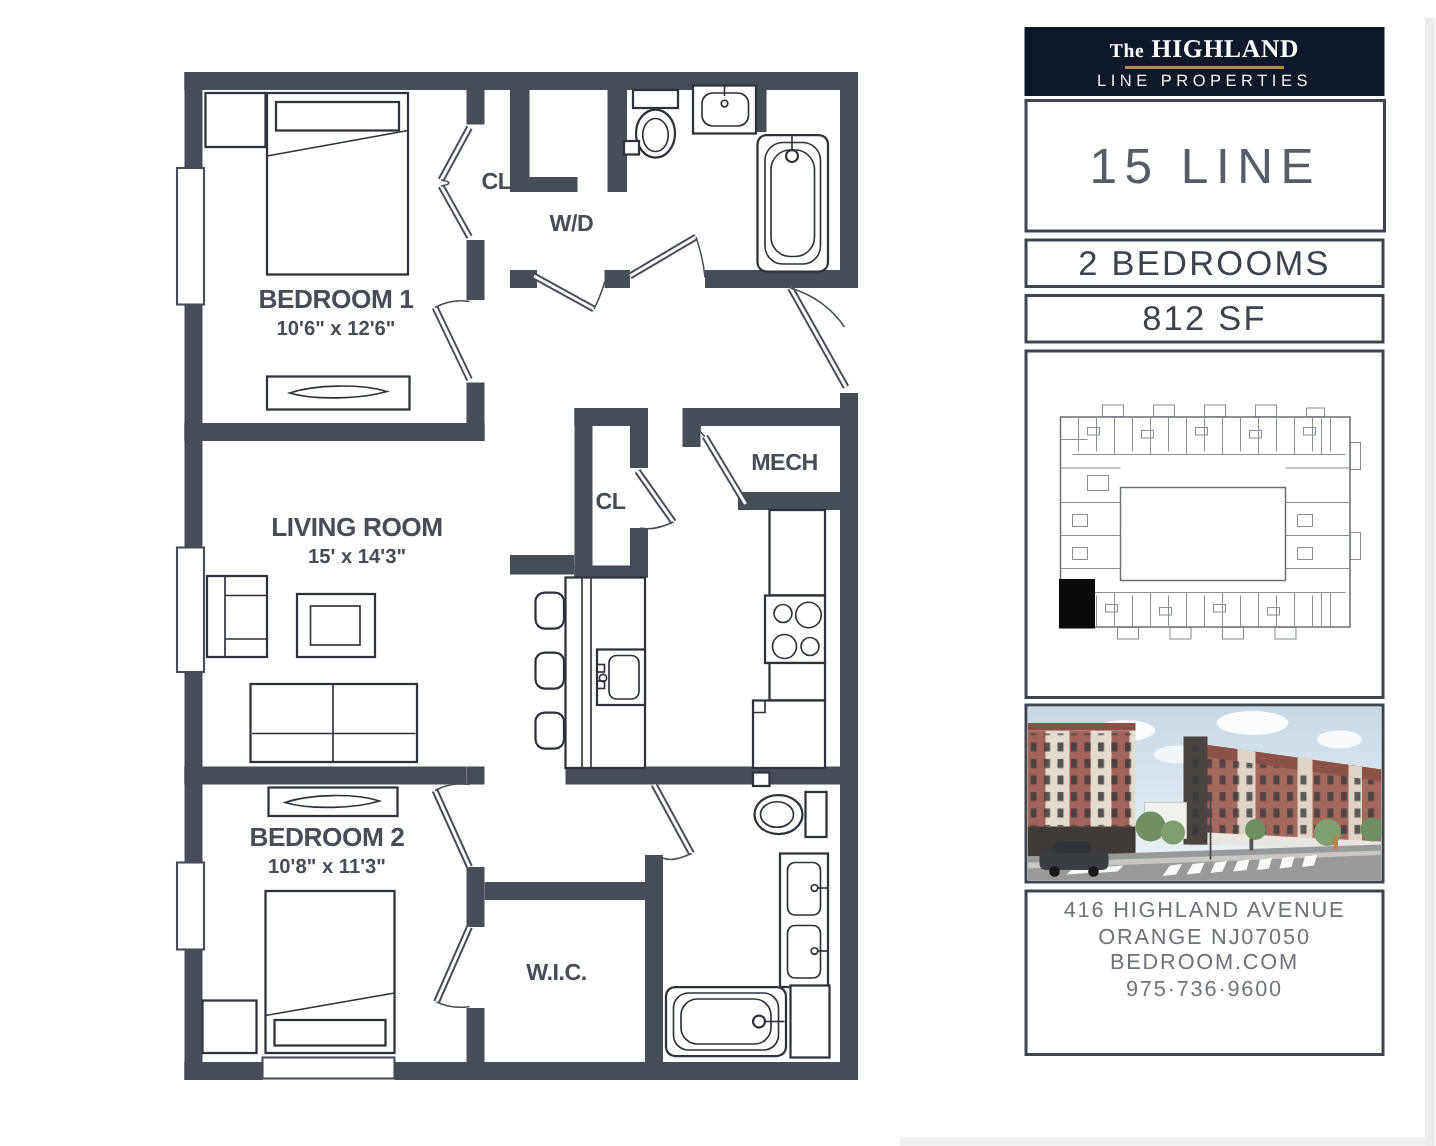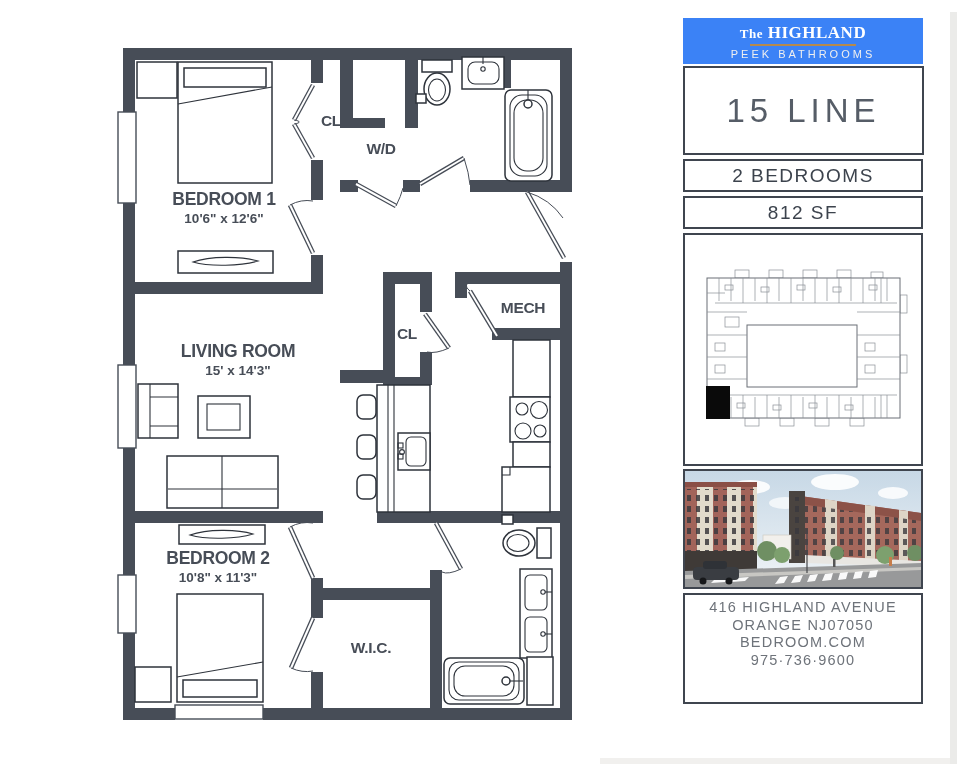--- a/index.html
+++ b/index.html
@@ -19,29 +19,29 @@
   .dli{stroke:#fff;stroke-width:2;fill:none;}
   .arc{stroke:#474d57;stroke-width:1;fill:none;}
   .rl{font:bold 17.5px "Liberation Sans",sans-serif;fill:#474d57;text-anchor:middle;letter-spacing:-.3px;}
   .rd{font:bold 13.5px "Liberation Sans",sans-serif;fill:#474d57;text-anchor:middle;}
   .rs{font:bold 15.5px "Liberation Sans",sans-serif;fill:#474d57;text-anchor:middle;letter-spacing:-.3px;}
 
   
   #sidebar{position:absolute;left:683px;top:18px;width:240px;}
   .sb-box{box-sizing:border-box;border:2px solid #3f454f;background:#fff;
           display:flex;align-items:center;justify-content:center;}
-  .brand{box-sizing:border-box;width:240px;height:46px;background:#3b82f6;color:#fff;
+  .brand{box-sizing:border-box;width:240px;height:46px;background:#0f172a;color:#fff;
          text-align:center;padding-top:6px;}
   .brand-line1{font-family:"Liberation Serif",serif;font-weight:bold;font-size:17px;
                letter-spacing:.5px;line-height:17px;}
   .brand-the{font-size:13px;}
   .gold-rule{width:106px;height:2px;margin:2px auto 2px auto;}
   .brand-sub{font-size:11px;letter-spacing:3px;color:#efefef;line-height:12px;}
   .unit-box{width:241px;height:89px;margin-top:2px;font-size:33px;letter-spacing:5px;color:#565d67;}
-  .spec-box{width:240px;height:33px;margin-top:4px;font-size:19px;letter-spacing:1.5px;color:#3c434d;}
+  .spec-box{width:240px;height:33px;margin-top:4px;font-size:23px;letter-spacing:1.5px;color:#3c434d;}
   .keyplan-box{width:240px;height:233px;margin-top:4px;}
   .photo-box{width:240px;height:120px;margin-top:3px;padding:0;overflow:hidden;}
   .addr-box{width:240px;height:111px;margin-top:4px;flex-direction:column;justify-content:flex-start;
             padding-top:4px;}
   .addr-line{font-size:14.5px;letter-spacing:1.2px;color:#6e737a;line-height:17.5px;text-align:center;}
   .kp{stroke:#8a8f96;stroke-width:.7;fill:none;}
   .kp2{stroke:#6a6f76;stroke-width:1;fill:#fff;}
 </style>
 </head>
 <body>
@@ -247,21 +247,21 @@
   </svg>
 
   <div id="sidebar">
 
     <div class="brand">
       <div class="brand-line1">
         <span class="brand-the">The</span>
         <span>HIGHLAND</span>
       </div>
       <div class="gold-rule" style="background:#b5894b;"></div>
-      <div class="brand-sub">PEEK BATHROOMS</div>
+      <div class="brand-sub">LINE PROPERTIES</div>
     </div>
 
     <div class="sb-box unit-box">
       <span>15 LINE</span>
     </div>
 
     <div class="sb-box spec-box">
       <span>2 BEDROOMS</span>
     </div>
     <div class="sb-box spec-box">

